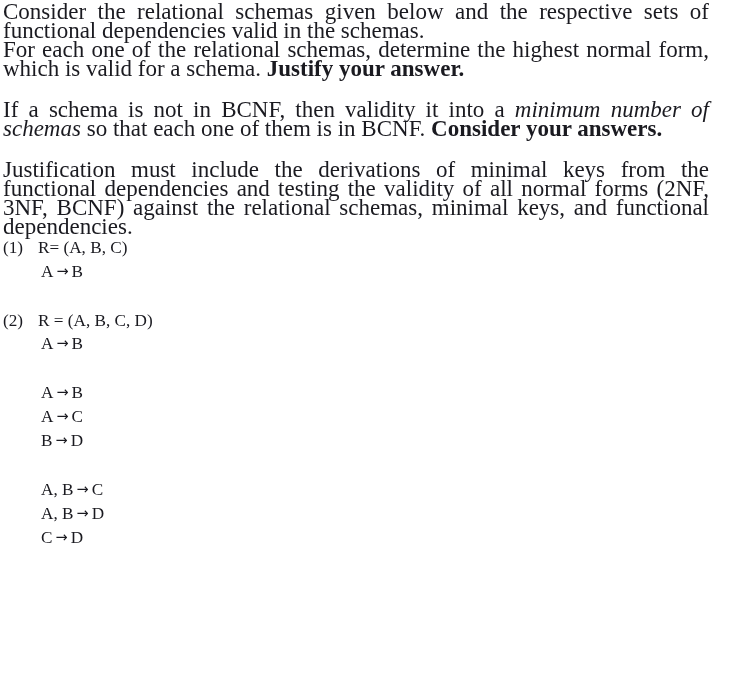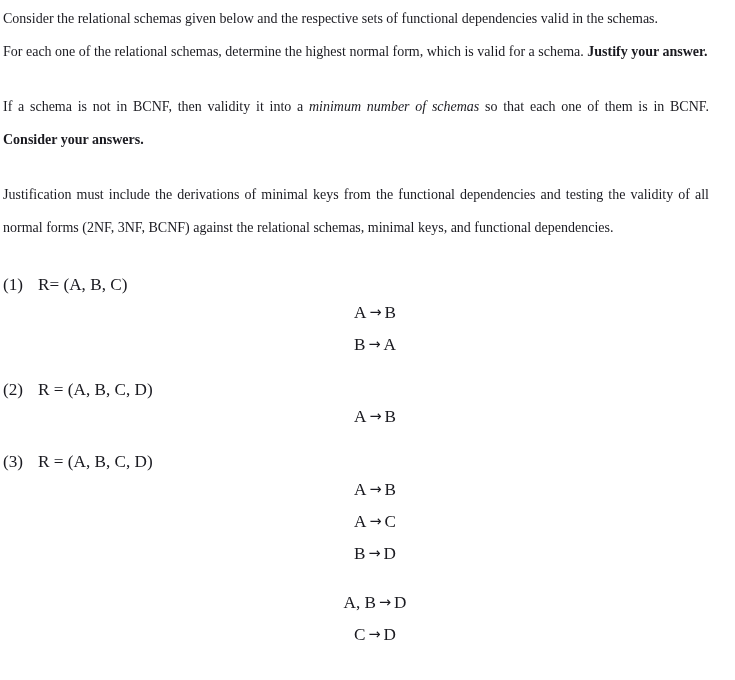--- a/index.html
+++ b/index.html
@@ -23,22 +23,22 @@
   }
   .doc-body {
     position: absolute;
     left: 3px;
     top: 2px;
     width: 706px;
   }
 
   
   .para {
-    font-size: 14px;
-    line-height: 33px;
+    font-size: 23px;
+    line-height: 19px;
     text-align: justify;
     text-justify: inter-word;
     margin: 0;
   }
   .para.block-gap {
     margin-top: 22px;
   }
   .para .b {
     font-weight: bold;
     font-family: Liberation Serif, serif;
@@ -52,24 +52,23 @@
   .schema-list {
     margin: 0;
     padding: 0;
     list-style: none;
   }
   .schema-item {
     margin: 0;
     padding: 0;
   }
   .schema-item.first {
-    margin-top: 29px;
   }
   .schema-item.subsequent {
-    margin-top: 17px;
+    margin-top: 25px;
   }
   .schema-head {
     font-size: 17.2px;
     line-height: 23.6px;
     white-space: nowrap;
   }
   .schema-num {
     display: inline-block;
     width: 35px;
     text-align: left;
@@ -77,24 +76,23 @@
   .schema-rel {
     display: inline;
   }
   .fd-list {
     margin: 0;
     padding: 0;
     list-style: none;
   }
   .fd-line {
     font-size: 17.2px;
-    line-height: 31px;
+    line-height: 24px;
     padding-left: 38px;
     white-space: nowrap;
-    text-align: center;
   }
   .fd-lhs, .fd-rhs {
     display: inline;
   }
   .fd-arrow {
     display: inline-block;
     padding: 0 3px;
     font-family: "DejaVu Sans", sans-serif;
     font-size: 14.5px;
     position: relative;
@@ -116,57 +114,54 @@
     <ol class="schema-list">
 
       <li class="schema-item first">
         <div class="schema-head">
           <span class="schema-num">(1)</span><span class="schema-rel">R= (A, B, C)</span>
         </div>
         <ul class="fd-list">
           <li class="fd-line">
             <span class="fd-lhs">A</span><span class="fd-arrow">→</span><span class="fd-rhs">B</span>
           </li>
-          <li class="fd-line">
-            <span class="fd-lhs">B</span><span class="fd-arrow">→</span><span class="fd-rhs">A</span>
-          </li>
         </ul>
       </li>
 
       <li class="schema-item subsequent">
         <div class="schema-head">
           <span class="schema-num">(2)</span><span class="schema-rel">R = (A, B, C, D)</span>
         </div>
         <ul class="fd-list">
           <li class="fd-line">
             <span class="fd-lhs">A</span><span class="fd-arrow">→</span><span class="fd-rhs">B</span>
           </li>
         </ul>
       </li>
 
       <li class="schema-item subsequent">
-        <div class="schema-head">
-          <span class="schema-num">(3)</span><span class="schema-rel">R = (A, B, C, D)</span>
-        </div>
         <ul class="fd-list">
           <li class="fd-line">
             <span class="fd-lhs">A</span><span class="fd-arrow">→</span><span class="fd-rhs">B</span>
           </li>
           <li class="fd-line">
             <span class="fd-lhs">A</span><span class="fd-arrow">→</span><span class="fd-rhs">C</span>
           </li>
           <li class="fd-line">
             <span class="fd-lhs">B</span><span class="fd-arrow">→</span><span class="fd-rhs">D</span>
           </li>
         </ul>
       </li>
 
       <li class="schema-item subsequent">
         <ul class="fd-list">
           <li class="fd-line">
+            <span class="fd-lhs">A, B</span><span class="fd-arrow">→</span><span class="fd-rhs">C</span>
+          </li>
+          <li class="fd-line">
             <span class="fd-lhs">A, B</span><span class="fd-arrow">→</span><span class="fd-rhs">D</span>
           </li>
           <li class="fd-line">
             <span class="fd-lhs">C</span><span class="fd-arrow">→</span><span class="fd-rhs">D</span>
           </li>
         </ul>
       </li>
     </ol>
 
   </div>

